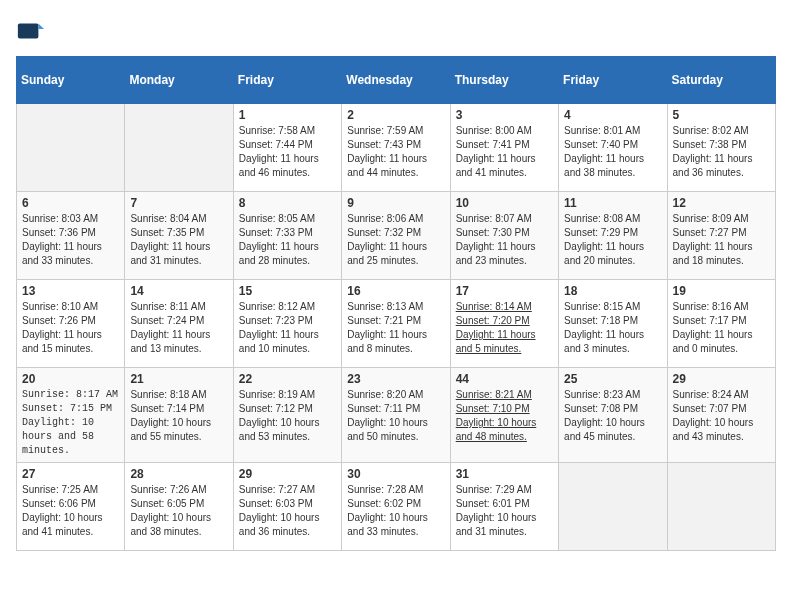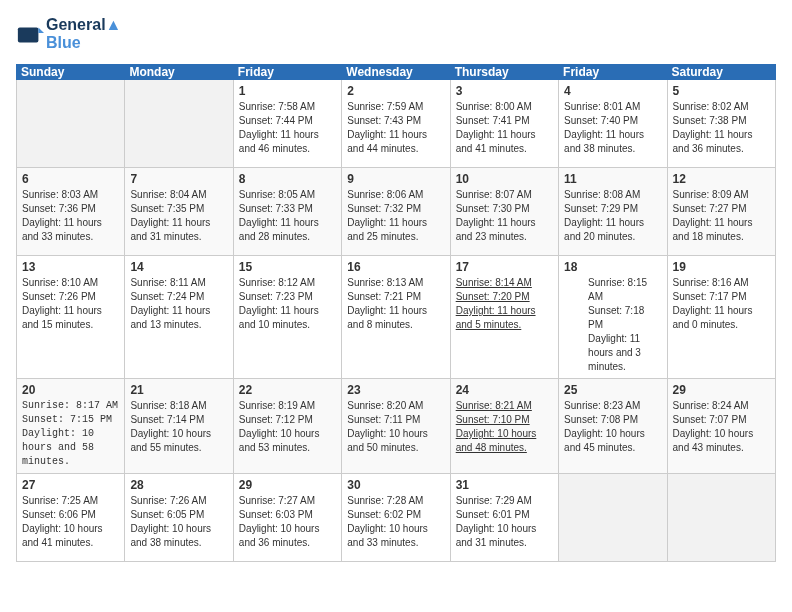--- a/index.html
+++ b/index.html
@@ -38,21 +38,21 @@
       color: #333;
     }
     table {
       width: 100%;
       border-collapse: collapse;
       font-size: 10.5px;
     }
     thead tr th {
       background-color: #2a6db5;
       color: #fff;
-      padding: 0 4px;
+      padding: 16px 4px;
       text-align: left;
       font-size: 12px;
       border: 1px solid #2a6db5;
     }
     tbody tr td {
       border: 1px solid #ccc;
       vertical-align: top;
       padding: 4px 5px;
       width: 108px;
       min-height: 80px;
@@ -79,24 +79,20 @@
   </style>
 </head>
 <body>
 
 <div class="header">
   <div class="logo">
     <svg class="logo-icon" viewBox="0 0 30 30">
       <rect x="2" y="8" width="22" height="16" rx="2" fill="#1a3a5c"></rect>
       <polygon points="24,8 30,14 24,14" fill="#4a90d9"></polygon>
     </svg>
-    <div>
-      <div style="font-size:16px;font-weight:bold;color:#1a3a5c;">General<span style="color:#4a90d9;">▲</span></div>
-      <div style="font-size:16px;font-weight:bold;color:#4a90d9;">Blue</div>
-    </div>
   </div>
   <div class="title-block">
     <div class="month-title"></div>
     <div class="location"></div>
   </div>
 </div>
 
 <table>
   <thead>
     <tr>
@@ -214,21 +210,21 @@
 Daylight: 11 hours and 8 minutes.</div>
         </td>
         <td>
           <span class="day-number">17</span>
           <div class="day-info" style="white-space: pre-line; text-decoration: underline;">Sunrise: 8:14 AM
 Sunset: 7:20 PM
 Daylight: 11 hours and 5 minutes.</div>
         </td>
         <td>
           <span class="day-number">18</span>
-          <div class="day-info" style="white-space: pre-line; margin-left: 24px;">Sunrise: 8:15 AM
+          <div class="day-info" style="white-space: pre-line;">Sunrise: 8:15 AM
 Sunset: 7:18 PM
 Daylight: 11 hours and 3 minutes.</div>
         </td>
         <td>
           <span class="day-number">19</span>
           <div class="day-info" style="white-space: pre-line;">Sunrise: 8:16 AM
 Sunset: 7:17 PM
 Daylight: 11 hours and 0 minutes.</div>
         </td>
       </tr>
@@ -251,21 +247,21 @@
 Sunset: 7:12 PM
 Daylight: 10 hours and 53 minutes.</div>
         </td>
         <td>
           <span class="day-number">23</span>
           <div class="day-info" style="white-space: pre-line;">Sunrise: 8:20 AM
 Sunset: 7:11 PM
 Daylight: 10 hours and 50 minutes.</div>
         </td>
         <td>
-          <span class="day-number">24</span>
+          <span class="day-number">44</span>
           <div class="day-info" style="white-space: pre-line; text-decoration: underline;">Sunrise: 8:21 AM
 Sunset: 7:10 PM
 Daylight: 10 hours and 48 minutes.</div>
         </td>
         <td>
           <span class="day-number">25</span>
           <div class="day-info" style="white-space: pre-line;">Sunrise: 8:23 AM
 Sunset: 7:08 PM
 Daylight: 10 hours and 45 minutes.</div>
         </td>

